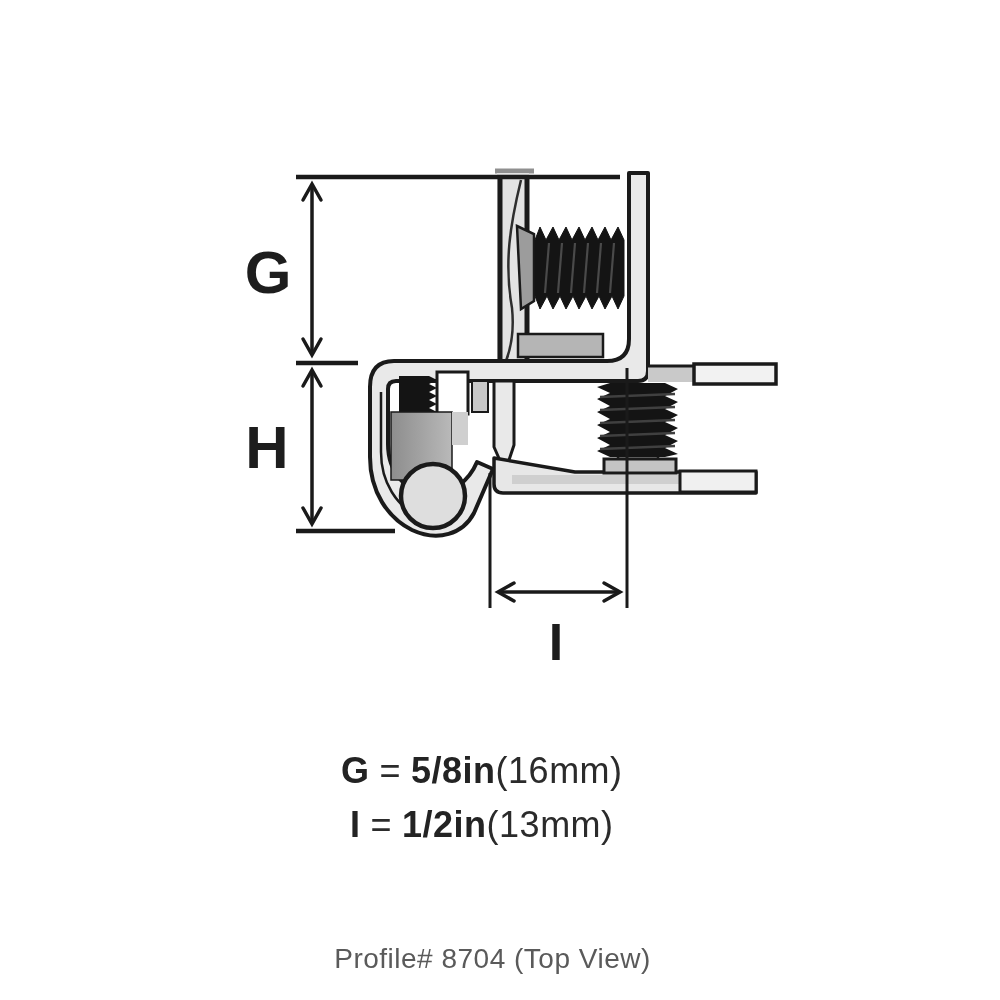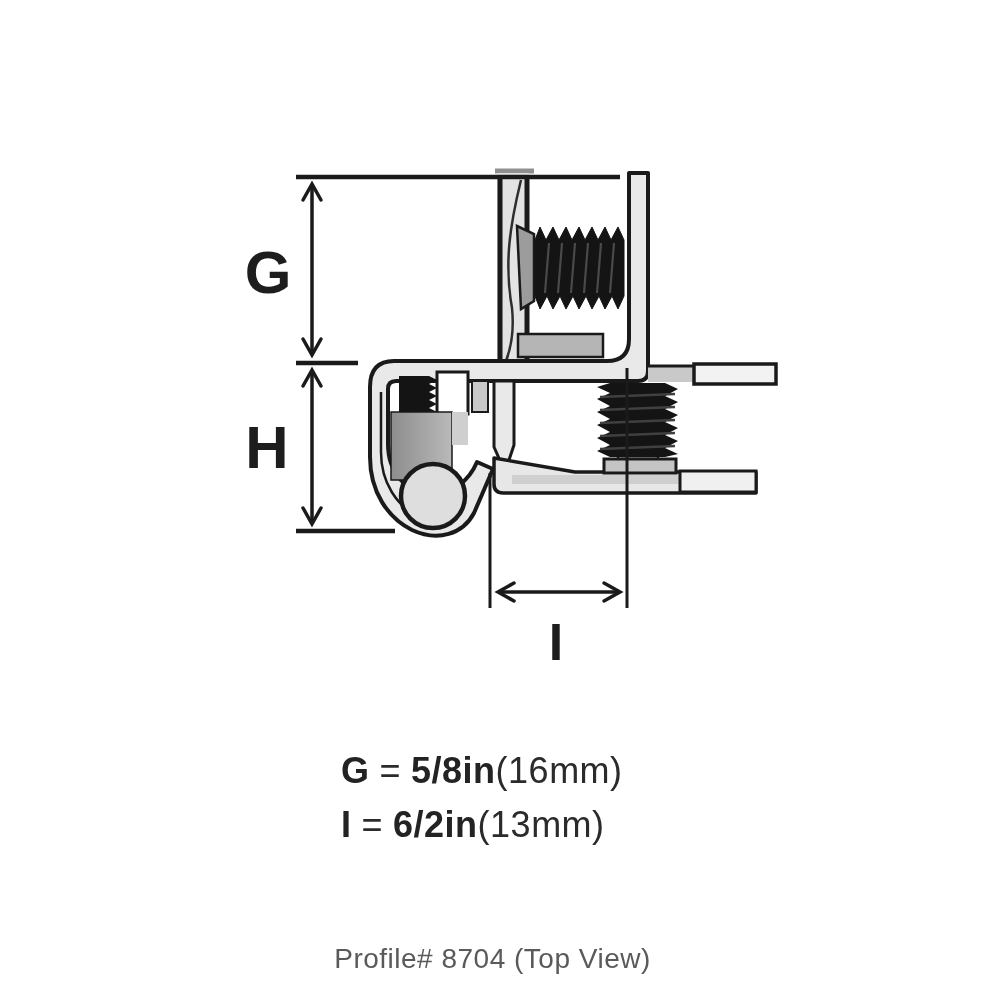--- a/index.html
+++ b/index.html
@@ -1,21 +1,21 @@
 <!DOCTYPE html>
 <html><head>
 <meta charset="utf-8">
 <style>
   html,body{margin:0;padding:0;background:#ffffff;}
   body{width:1000px;height:1000px;position:relative;font-family:"Liberation Sans",sans-serif;overflow:hidden;}
   .stage{position:absolute;left:0;top:0;width:1000px;height:1000px;}
   svg text{font-family:"Liberation Sans",sans-serif;font-weight:700;fill:#1d1d1d;}
   .dim-rows{position:absolute;left:341px;top:752px;display:flex;flex-direction:column;gap:16px;
             font-size:36px;line-height:38px;color:#232323;letter-spacing:.5px;}
-  .dim-row{white-space:nowrap;}
+  .dim-row{white-space:nowrap;text-align:center;}
   .dim-letter{font-weight:700;}
   .dim-eq{font-weight:400;margin:0 10px;color:#2b2b2b;}
   .dim-imp{font-weight:700;}
   .dim-met{font-weight:400;color:#2b2b2b;}
   .footer{position:absolute;left:0;top:943px;width:985px;text-align:center;
           font-size:28px;font-weight:400;color:#5a5a5a;letter-spacing:.5px;}
 </style>
 </head>
 <body>
 
@@ -120,20 +120,20 @@
     <text x="267" y="468" font-size="60" text-anchor="middle">H</text>
     <text x="556" y="660" font-size="52" text-anchor="middle">I</text>
   </svg>
 
   
   <div class="dim-rows">
     <div class="dim-row">
       <span class="dim-letter">G</span><span class="dim-eq">=</span><span class="dim-imp">5/8in</span><span class="dim-met">(16mm)</span>
     </div>
     <div class="dim-row">
-      <span class="dim-letter">I</span><span class="dim-eq">=</span><span class="dim-imp">6/2in</span><span class="dim-met">(13mm)</span>
+      <span class="dim-letter">I</span><span class="dim-eq">=</span><span class="dim-imp">1/2in</span><span class="dim-met">(13mm)</span>
     </div>
   </div>
 
   
   <div class="footer">Profile# 8704 (Top View)</div>
 
 </div>
 
 </body></html>

